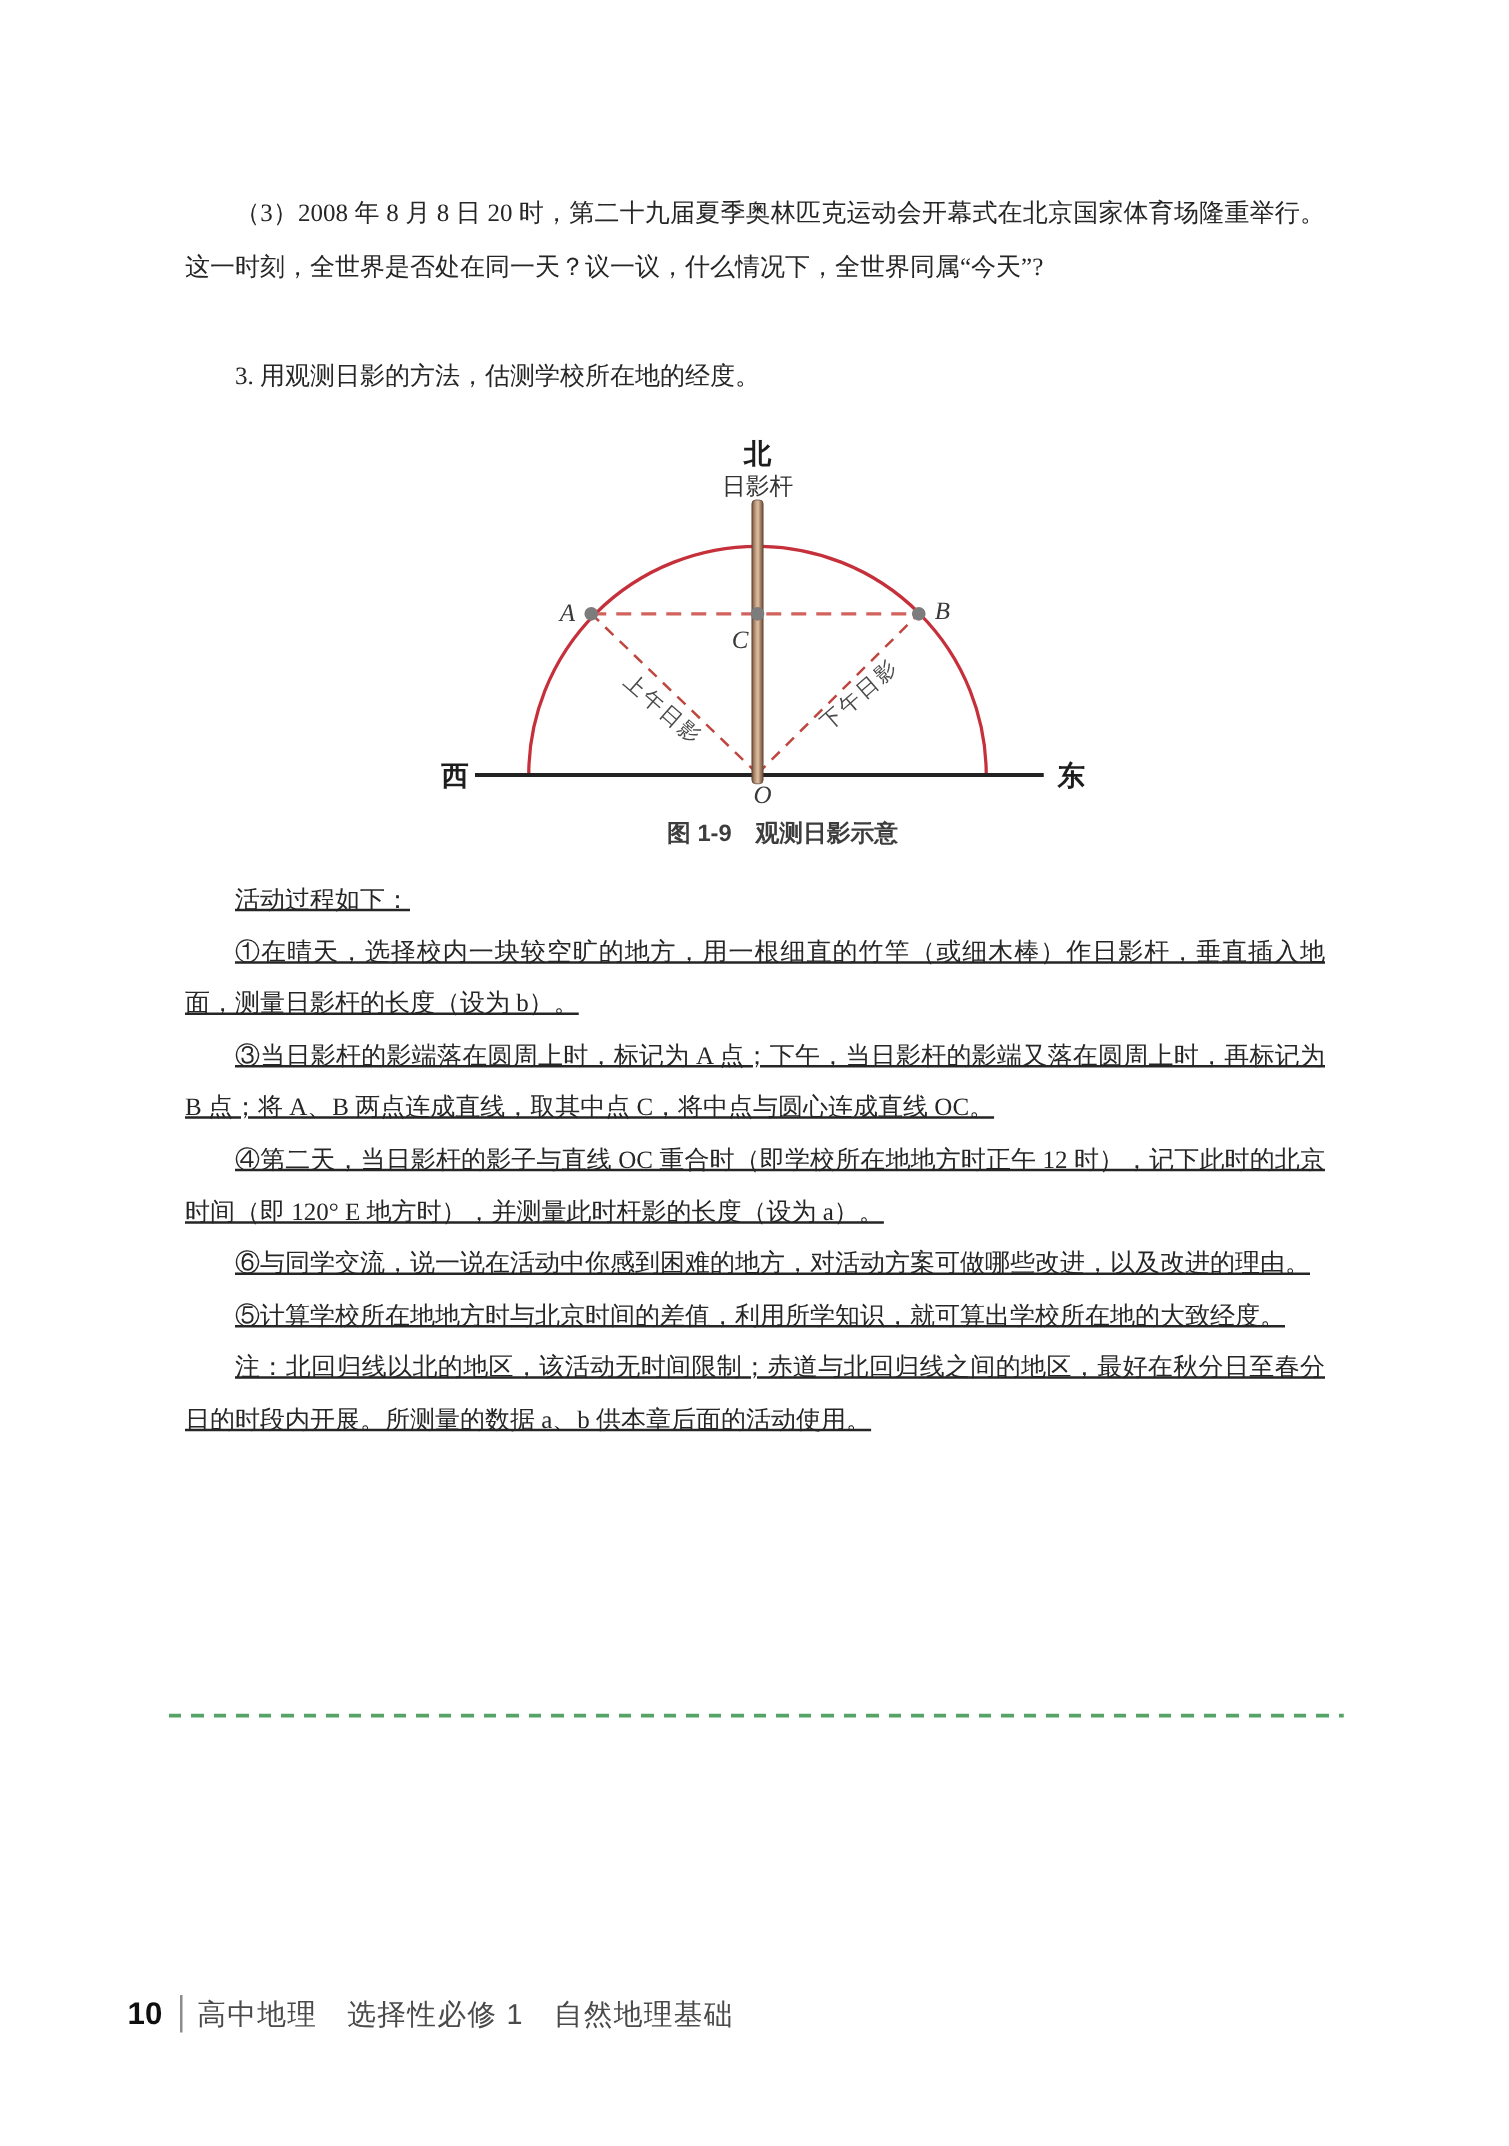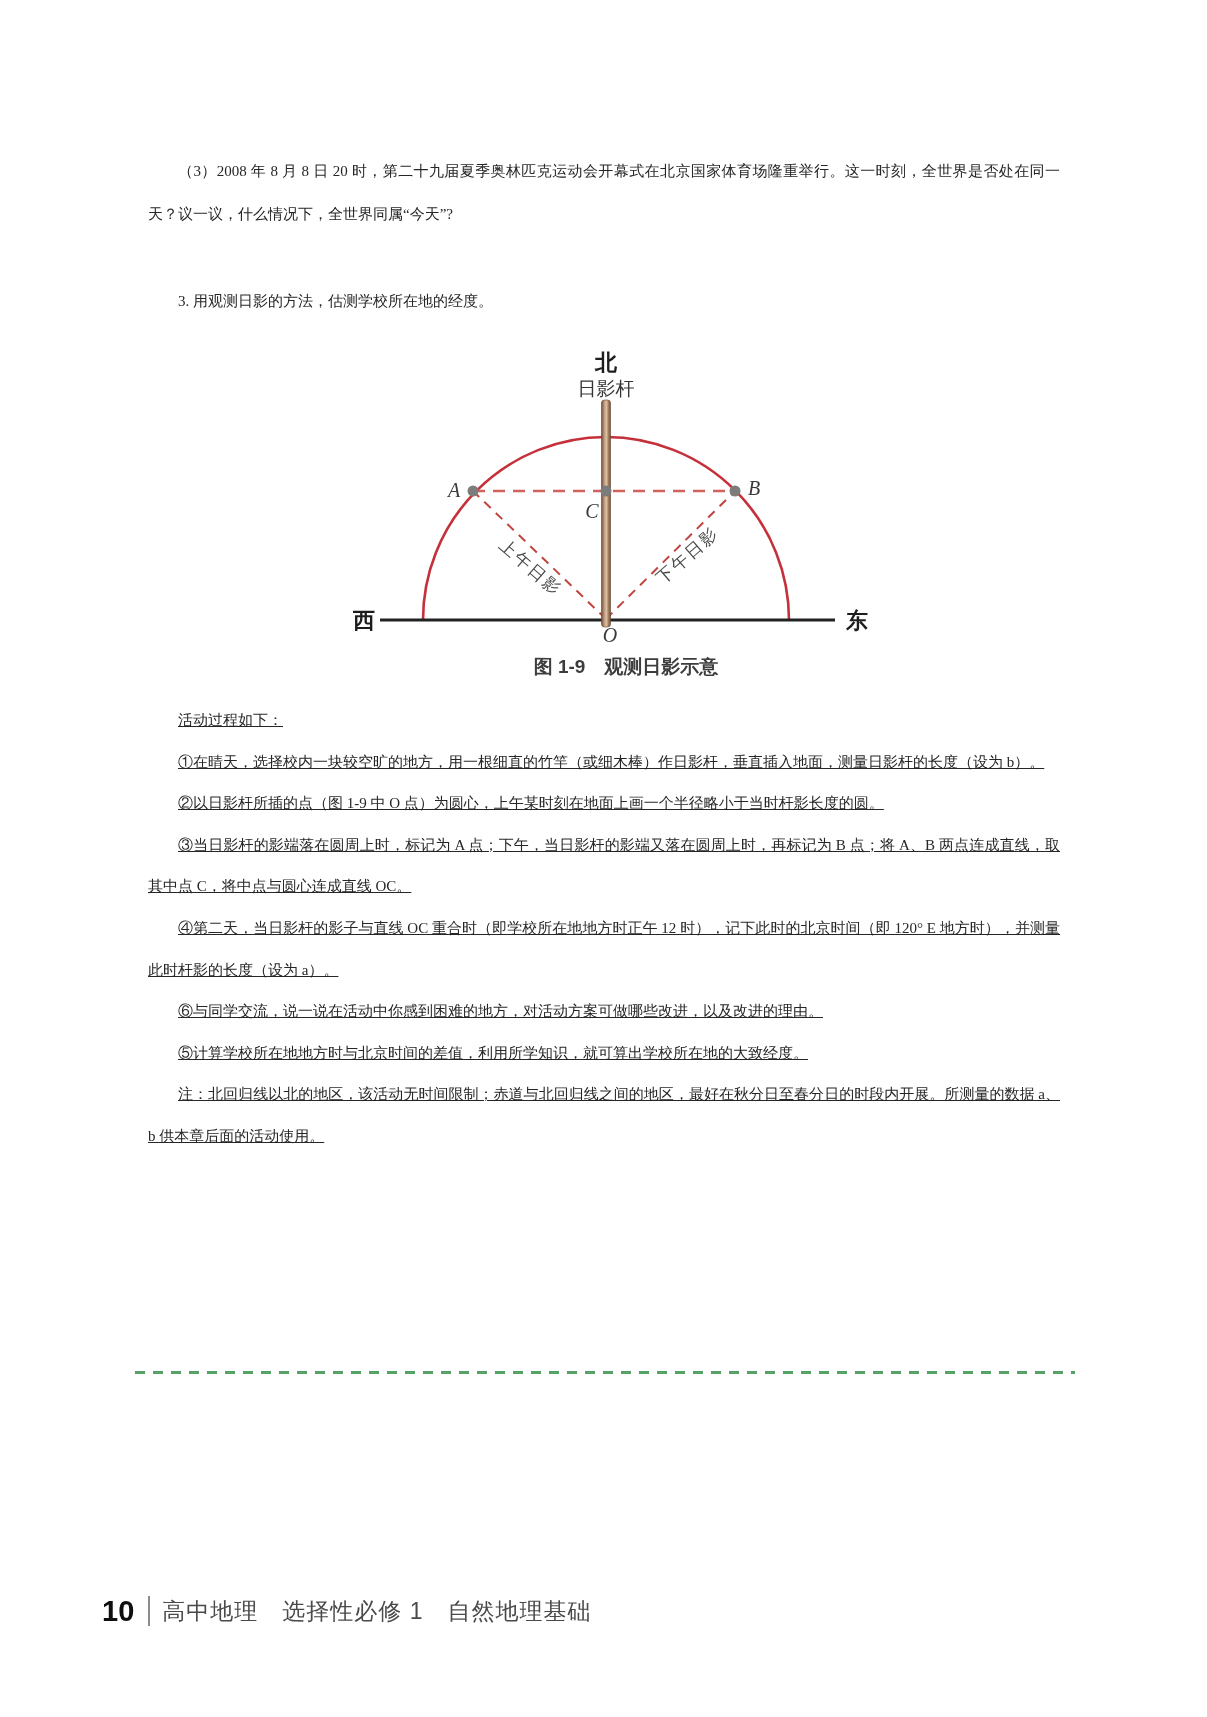--- a/index.html
+++ b/index.html
@@ -3,42 +3,42 @@
 <meta charset="utf-8">
 <style>
   html,body{margin:0;padding:0;}
   body{
     width:1207px;height:1717px;position:relative;background:#ffffff;
     font-family:"Liberation Serif","DejaVu Serif",serif;color:#262626;
     overflow:hidden;
   }
   .textblock{
     position:absolute;left:148px;width:912px;
-    font-size:15px;line-height:43px;text-align:justify;
+    font-size:20px;line-height:43px;text-align:justify;
   }
   .textblock p{margin:0;text-indent:2em;}
   #activity-block{line-height:41.6px;text-decoration:underline;}
   #figure-wrap{position:absolute;left:330px;top:325px;width:560px;height:368px;}
   svg text{font-family:"Liberation Serif","DejaVu Serif",serif;}
   .compass{font-family:"Liberation Sans","DejaVu Sans",sans-serif;font-weight:bold;font-size:22px;fill:#1d1d1d;}
   .pole-lbl{font-size:19px;fill:#333333;}
   .pt-lbl{font-style:italic;font-size:20px;fill:#3a3a3a;}
   .shadow-lbl{font-size:17px;fill:#4a4a4a;letter-spacing:2px;}
   .fig-caption{font-family:"Liberation Sans","DejaVu Sans",sans-serif;font-weight:bold;font-size:19px;fill:#3d3d3d;}
   #green-divider{
     position:absolute;left:135px;top:1371px;width:940px;height:3px;
     background:repeating-linear-gradient(90deg,#56a368 0 10px,transparent 10px 18px);
   }
   #footer{
     position:absolute;left:102px;top:1594px;height:34px;
     display:flex;align-items:center;
   }
   #footer-page-number{
     font-family:"Liberation Sans","DejaVu Sans",sans-serif;
-    font-weight:bold;font-size:29px;color:#0f0f0f;
+    font-weight:bold;font-size:25px;color:#0f0f0f;
   }
   #footer-divider{width:2px;height:30px;background:#8c8c8c;margin:0 12px 0 14px;}
   #footer-title{
     font-family:"Liberation Sans","DejaVu Sans",sans-serif;
     font-size:23px;color:#4a4a4a;letter-spacing:1px;
   }
 </style>
 </head>
 <body>
 
@@ -90,21 +90,20 @@
     <text x="200" y="248" text-anchor="middle" class="shadow-lbl" transform="rotate(41 200 243)">上午日影</text>
     <text x="358" y="236" text-anchor="middle" class="shadow-lbl" transform="rotate(-41 358 231)">下午日影</text>
 
     <text x="296" y="348" text-anchor="middle" class="fig-caption">图 1-9　观测日影示意</text>
   </svg>
 </div>
 
 <div class="textblock" id="activity-block" style="top:700px;">
   <p>活动过程如下：</p>
   <p>①在晴天，选择校内一块较空旷的地方，用一根细直的竹竿（或细木棒）作日影杆，垂直插入地面，测量日影杆的长度（设为 b）。</p>
-  <p>②以日影杆所插的点（图 1-9 中 O 点）为圆心，上午某时刻在地面上画一个半径略小于当时杆影长度的圆。</p>
   <p>③当日影杆的影端落在圆周上时，标记为 A 点；下午，当日影杆的影端又落在圆周上时，再标记为 B 点；将 A、B 两点连成直线，取其中点 C，将中点与圆心连成直线 OC。</p>
   <p>④第二天，当日影杆的影子与直线 OC 重合时（即学校所在地地方时正午 12 时），记下此时的北京时间（即 120° E 地方时），并测量此时杆影的长度（设为 a）。</p>
   <p>⑥与同学交流，说一说在活动中你感到困难的地方，对活动方案可做哪些改进，以及改进的理由。</p>
   <p>⑤计算学校所在地地方时与北京时间的差值，利用所学知识，就可算出学校所在地的大致经度。</p>
   <p>注：北回归线以北的地区，该活动无时间限制；赤道与北回归线之间的地区，最好在秋分日至春分日的时段内开展。所测量的数据 a、b 供本章后面的活动使用。</p>
 </div>
 
 <div id="green-divider"></div>
 
 <div id="footer">

